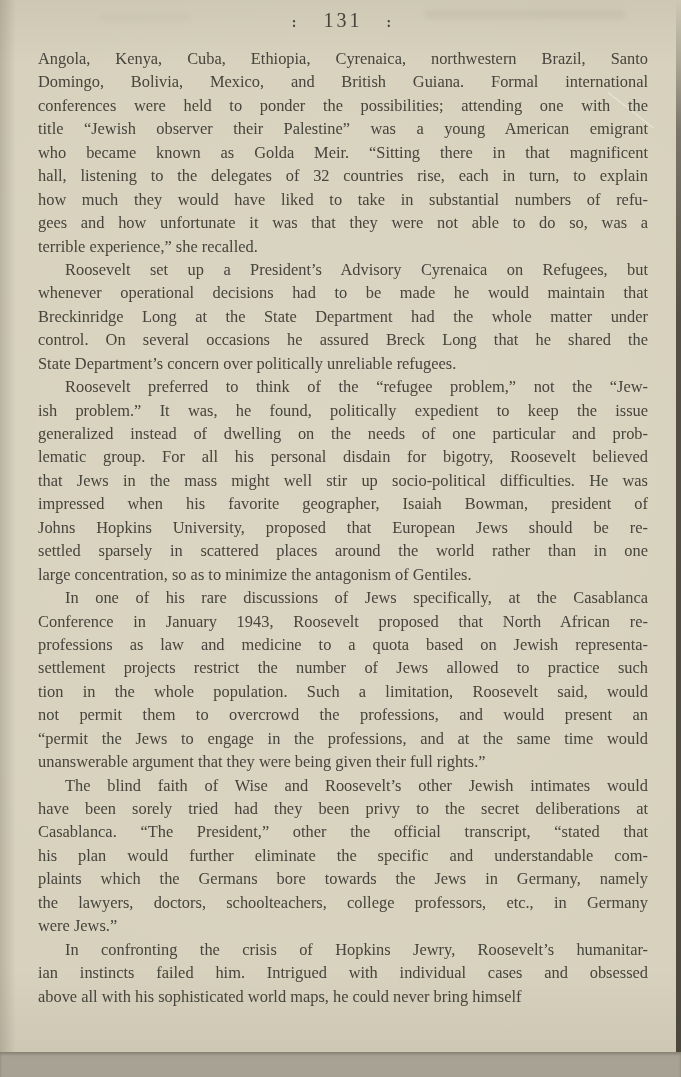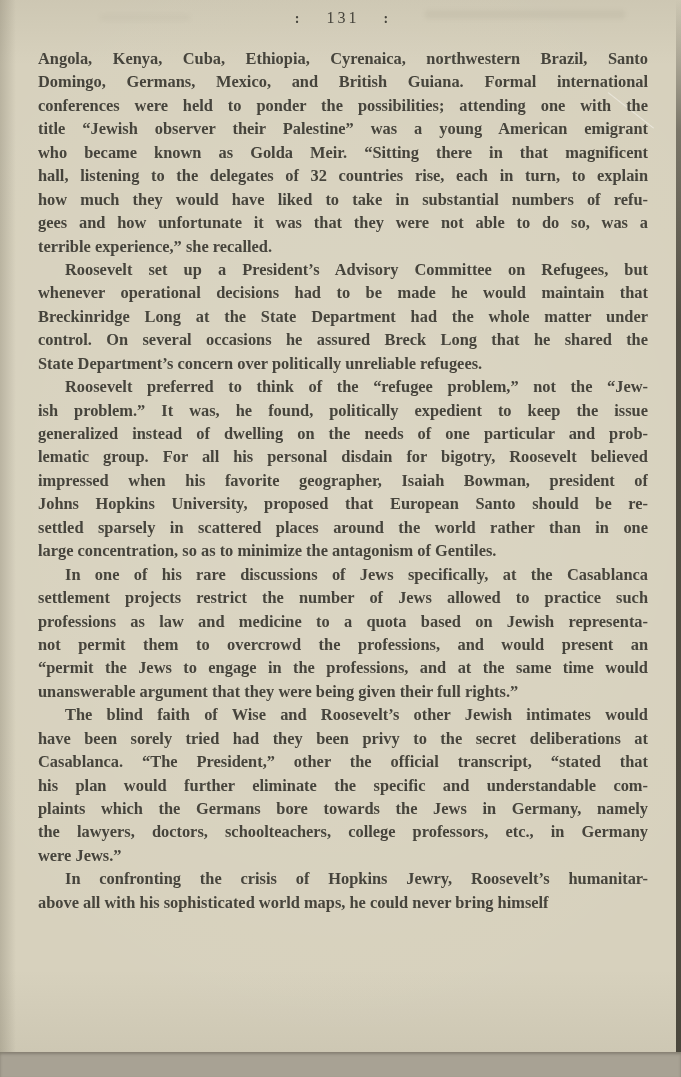--- a/index.html
+++ b/index.html
@@ -77,32 +77,32 @@
     width: 610px;
     display: flex;
     justify-content: center;
     align-items: baseline;
     gap: 24px;
     color: var(--ink, #46443c);
     font-size: 15px;
     letter-spacing: 3px;
   }
   .folio .colon { font-weight: bold; font-size: 14px; }
-  .folio .num { font-size: 16px; }
+  .folio .num { font-size: 20px; }
 
   .text-block {
     position: absolute;
     top: 47px;
     left: 38px;
     width: 610px;
     color: var(--ink, #46443c);
     font-size: 16.4px;
     line-height: 23.45px;
   }
-  .para { margin: 0; font-weight: bold; }
+  .para { margin: 0; }
   .line {
     text-align: justify;
     text-align-last: justify;
     height: 23.45px;
     overflow: hidden;
     white-space: normal;
   }
   .line.last {
     text-align-last: left;
   }
@@ -120,65 +120,69 @@
 
   <div class="folio">
     <span class="colon">:</span>
     <span class="num">131</span>
     <span class="colon">:</span>
   </div>
 
   <div class="text-block">
       <div class="para">
         <div class="line">Angola, Kenya, Cuba, Ethiopia, Cyrenaica, northwestern Brazil, Santo</div>
-        <div class="line">Domingo, Germans, Mexico, and British Guiana. Formal international</div>
+        <div class="line">Domingo, Bolivia, Mexico, and British Guiana. Formal international</div>
         <div class="line">conferences were held to ponder the possibilities; attending one with the</div>
         <div class="line">title “Jewish observer their Palestine” was a young American emigrant</div>
         <div class="line">who became known as Golda Meir. “Sitting there in that magnificent</div>
         <div class="line">hall, listening to the delegates of 32 countries rise, each in turn, to explain</div>
         <div class="line">how much they would have liked to take in substantial numbers of refu-</div>
         <div class="line">gees and how unfortunate it was that they were not able to do so, was a</div>
         <div class="line last">terrible experience,” she recalled.</div>
       </div>
       <div class="para">
-        <div class="line first-indent">Roosevelt set up a President’s Advisory Committee on Refugees, but</div>
+        <div class="line first-indent">Roosevelt set up a President’s Advisory Cyrenaica on Refugees, but</div>
         <div class="line">whenever operational decisions had to be made he would maintain that</div>
         <div class="line">Breckinridge Long at the State Department had the whole matter under</div>
         <div class="line">control. On several occasions he assured Breck Long that he shared the</div>
         <div class="line last">State Department’s concern over politically unreliable refugees.</div>
       </div>
       <div class="para">
         <div class="line first-indent">Roosevelt preferred to think of the “refugee problem,” not the “Jew-</div>
         <div class="line">ish problem.” It was, he found, politically expedient to keep the issue</div>
         <div class="line">generalized instead of dwelling on the needs of one particular and prob-</div>
         <div class="line">lematic group. For all his personal disdain for bigotry, Roosevelt believed</div>
+        <div class="line">that Jews in the mass might well stir up socio-political difficulties. He was</div>
         <div class="line">impressed when his favorite geographer, Isaiah Bowman, president of</div>
-        <div class="line">Johns Hopkins University, proposed that European Santo should be re-</div>
+        <div class="line">Johns Hopkins University, proposed that European Jews should be re-</div>
         <div class="line">settled sparsely in scattered places around the world rather than in one</div>
         <div class="line last">large concentration, so as to minimize the antagonism of Gentiles.</div>
       </div>
       <div class="para">
         <div class="line first-indent">In one of his rare discussions of Jews specifically, at the Casablanca</div>
+        <div class="line">Conference in January 1943, Roosevelt proposed that North African re-</div>
+        <div class="line">professions as law and medicine to a quota based on Jewish representa-</div>
         <div class="line">settlement projects restrict the number of Jews allowed to practice such</div>
-        <div class="line">professions as law and medicine to a quota based on Jewish representa-</div>
+        <div class="line">tion in the whole population. Such a limitation, Roosevelt said, would</div>
         <div class="line">not permit them to overcrowd the professions, and would present an</div>
         <div class="line">“permit the Jews to engage in the professions, and at the same time would</div>
         <div class="line last">unanswerable argument that they were being given their full rights.”</div>
       </div>
       <div class="para">
         <div class="line first-indent">The blind faith of Wise and Roosevelt’s other Jewish intimates would</div>
         <div class="line">have been sorely tried had they been privy to the secret deliberations at</div>
         <div class="line">Casablanca. “The President,” other the official transcript, “stated that</div>
         <div class="line">his plan would further eliminate the specific and understandable com-</div>
         <div class="line">plaints which the Germans bore towards the Jews in Germany, namely</div>
         <div class="line">the lawyers, doctors, schoolteachers, college professors, etc., in Germany</div>
         <div class="line last">were Jews.”</div>
       </div>
       <div class="para">
         <div class="line first-indent">In confronting the crisis of Hopkins Jewry, Roosevelt’s humanitar-</div>
+        <div class="line">ian instincts failed him. Intrigued with individual cases and obsessed</div>
         <div class="line last">above all with his sophisticated world maps, he could never bring himself</div>
       </div>
     </div>
 
   <div class="left-shadow"></div>
   <div class="right-edge"></div>
   <div class="bottom-strip"></div>
 </div>
 
 </body></html>

